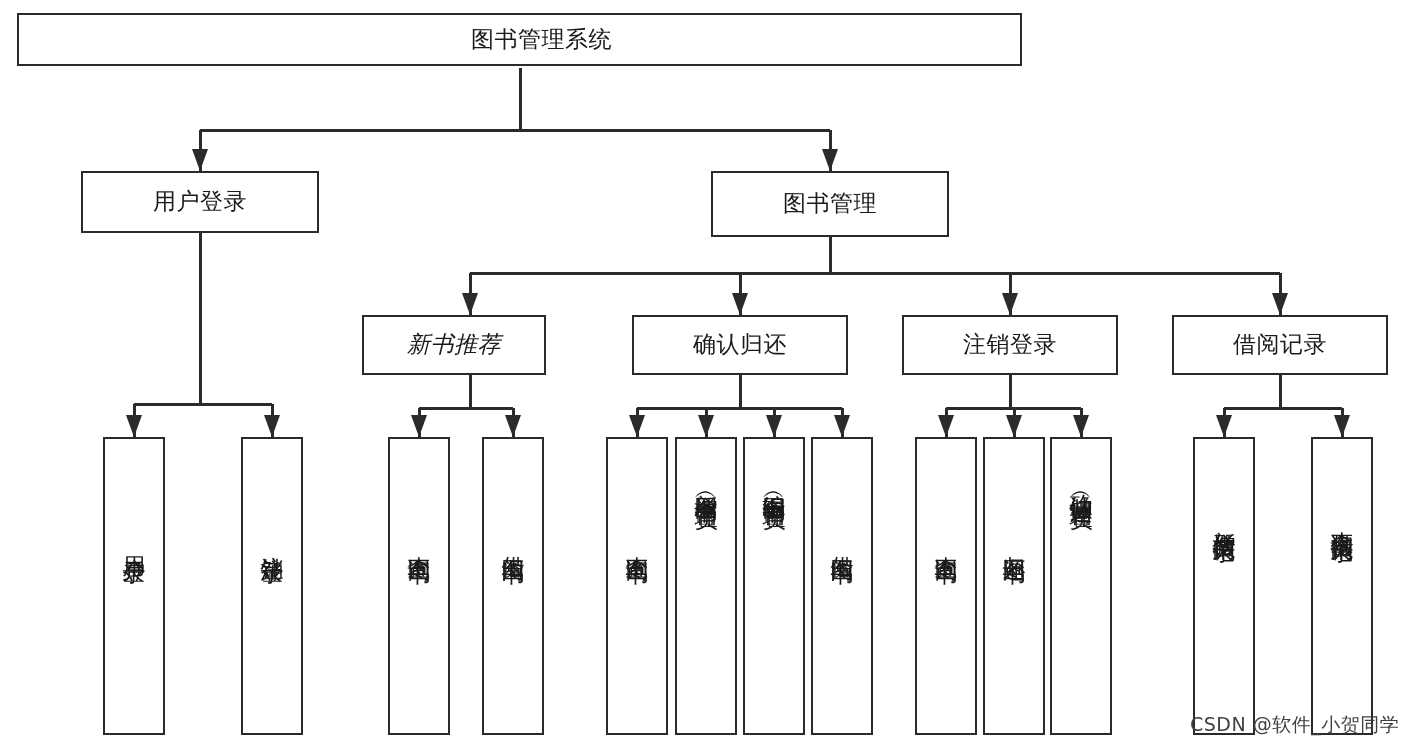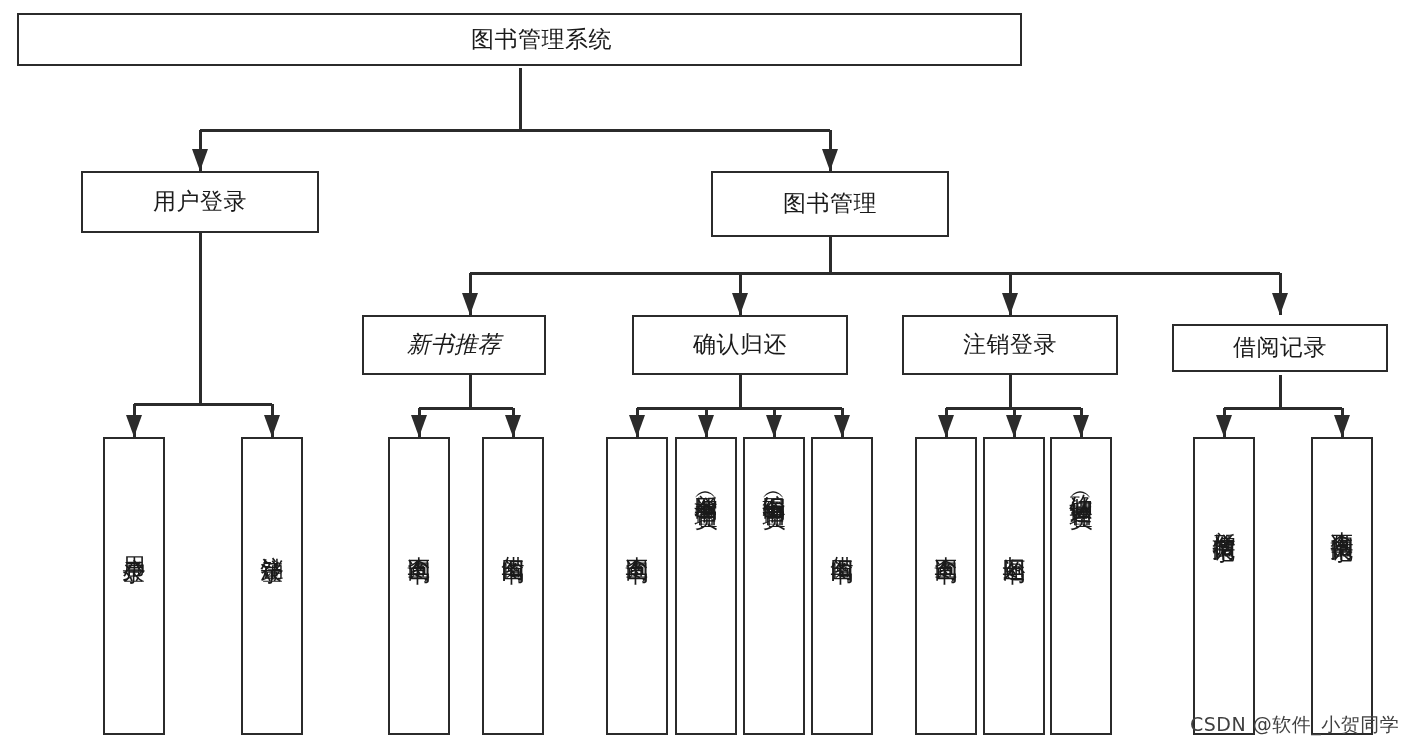--- a/index.html
+++ b/index.html
@@ -135,21 +135,21 @@
       </div>
       <div class="node horizontal" style="left: 362px; top: 315px; width: 184px; height: 60px; font-style: italic;">
         <span class="node-label">新书推荐</span>
       </div>
       <div class="node horizontal" style="left: 632px; top: 315px; width: 216px; height: 60px;">
         <span class="node-label">确认归还</span>
       </div>
       <div class="node horizontal" style="left: 902px; top: 315px; width: 216px; height: 60px;">
         <span class="node-label">注销登录</span>
       </div>
-      <div class="node horizontal" style="left: 1172px; top: 315px; width: 216px; height: 48px; margin-top: 9px;">
+      <div class="node horizontal" style="left: 1172px; top: 315px; width: 216px; height: 60px;">
         <span class="node-label">借阅记录</span>
       </div>
       <div class="node vertical" style="left: 103px; top: 437px; width: 62px; height: 298px; padding-top: 99px;">
         <span class="node-label" style="font-size: 23px;">用户登录</span>
       </div>
       <div class="node vertical" style="left: 241px; top: 437px; width: 62px; height: 298px; padding-top: 99px;">
         <span class="node-label" style="font-size: 23px;">注销登录</span>
       </div>
       <div class="node vertical" style="left: 388px; top: 437px; width: 62px; height: 298px; padding-top: 99px;">
         <span class="node-label" style="font-size: 23px;">查询图书</span>

